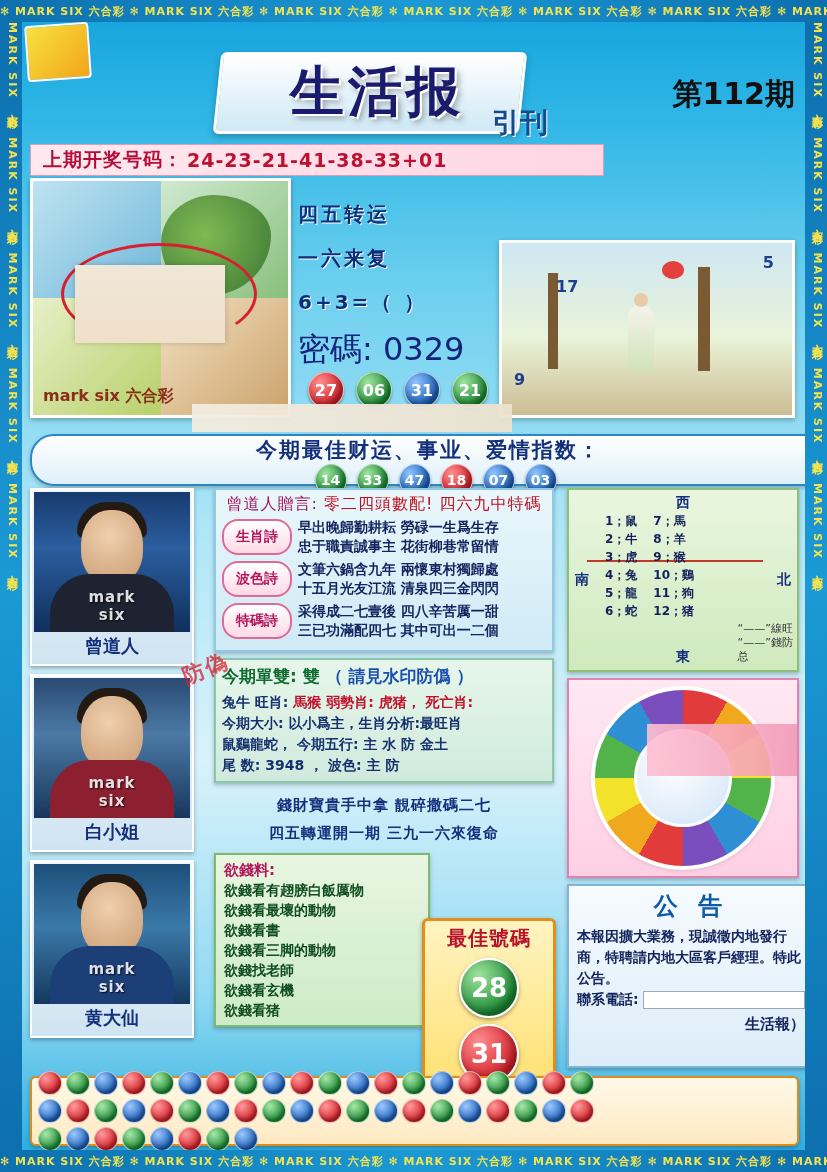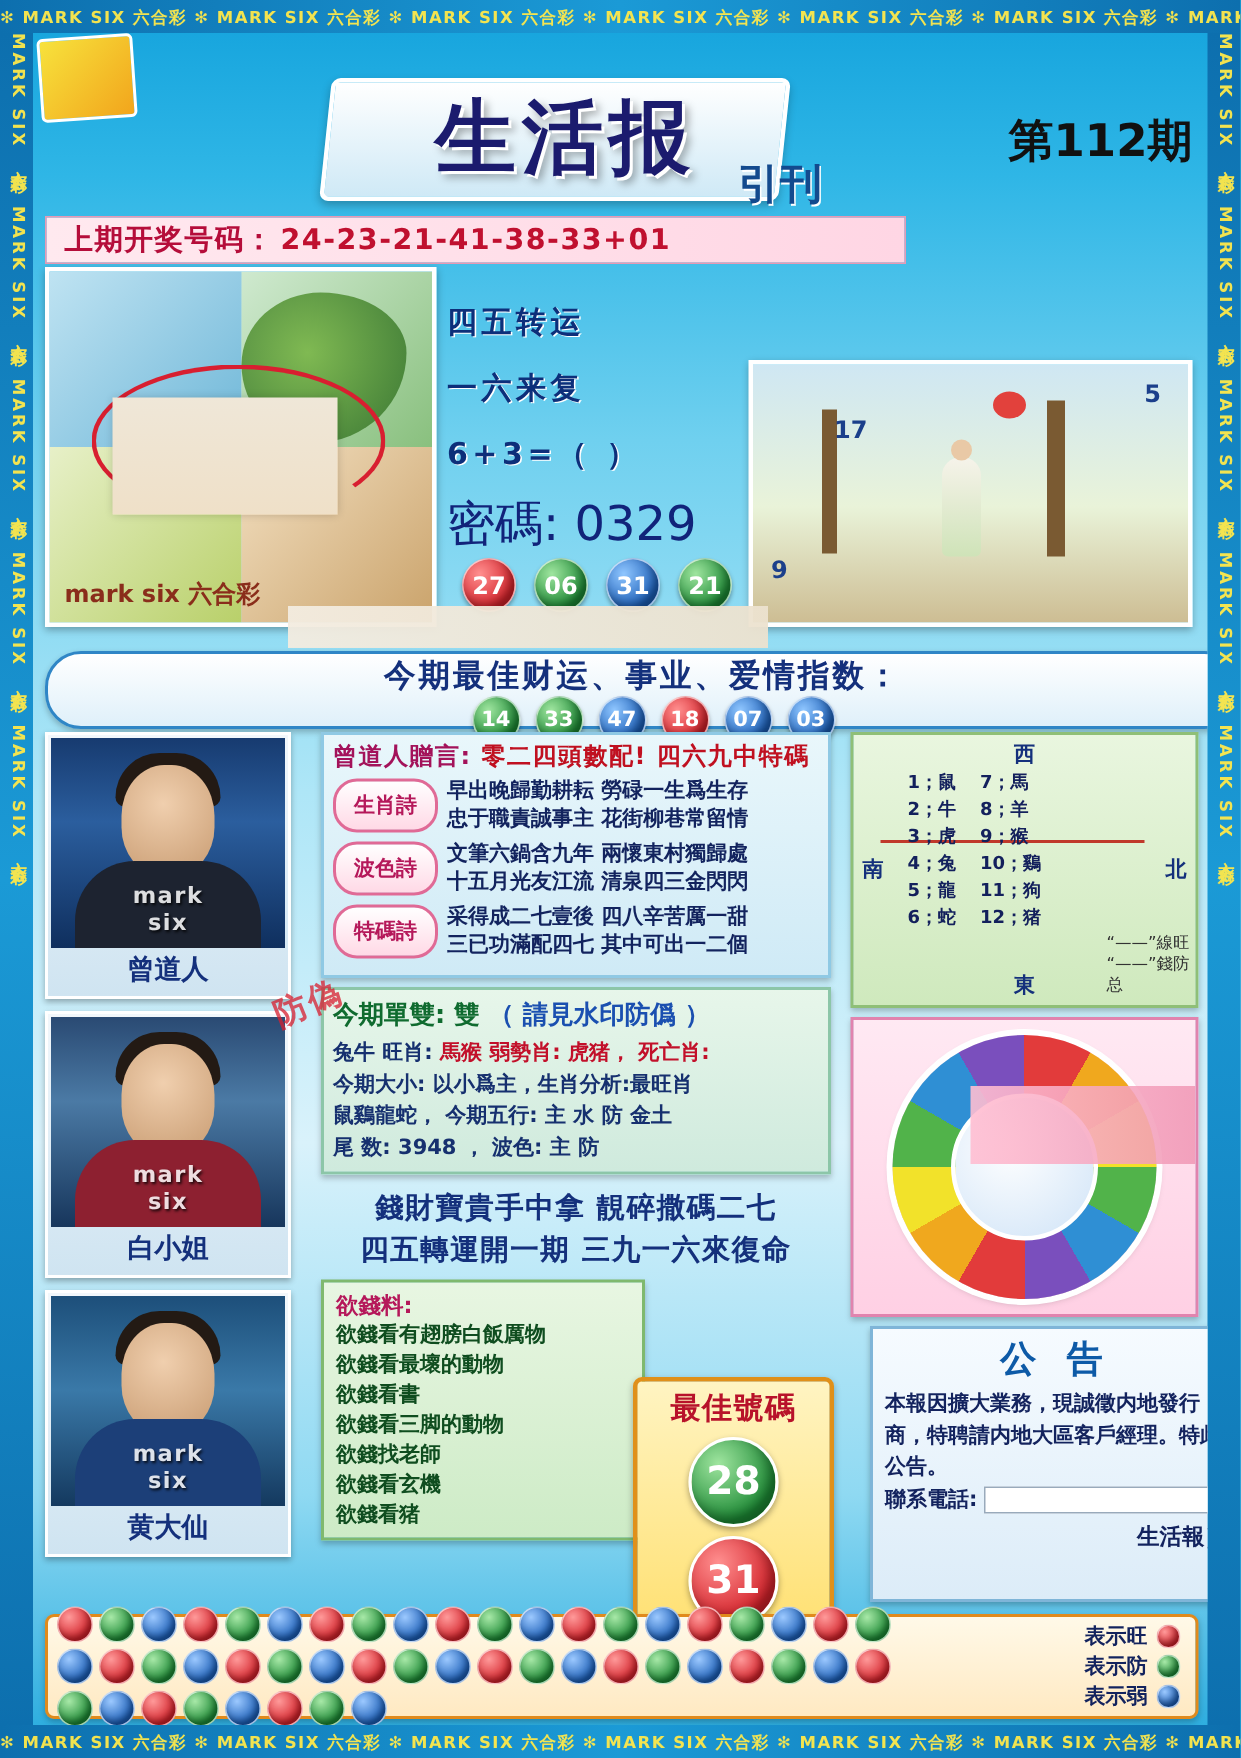--- a/index.html
+++ b/index.html
@@ -232,22 +232,22 @@
   
   .mid{position:absolute;left:184px;top:0;width:340px;}
   .poem-box{
     position:relative;
     background:linear-gradient(180deg,#e9f7fb,#cfeaf6);
     border:2px solid #8fc9e4;
     padding:4px 6px 6px 6px;
     box-shadow:0 2px 4px rgba(0,0,0,.25);
   }
   .poem-head{
-    font-size:16px;font-weight:bold;color:#a3125a;
-    letter-spacing:1px;margin-bottom:3px;
+    font-size:16px;font-weight:normal;color:#a3125a;
+    letter-spacing:1px;margin-bottom:3px;text-align:center;
   }
   .poem-head em{font-style:normal;color:#c01020;}
   .poem-row{display:flex;align-items:center;margin-bottom:4px;}
   .tag{
     flex:0 0 auto;width:66px;height:32px;margin-right:6px;
     background:linear-gradient(180deg,#ffffff,#ffd9e6);
     border:2px solid #e06a96;border-radius:16px;
     display:flex;align-items:center;justify-content:center;
     font-size:14px;font-weight:bold;color:#b5185a;
   }
@@ -265,21 +265,21 @@
   .single-line{font-size:14px;font-weight:bold;color:#16306f;line-height:21px;}
   .single-line .hot{color:#c2102a;}
   .stamp{
     position:absolute;left:-34px;top:-6px;
     font-size:22px;font-weight:bold;color:#d81f30;opacity:.75;
     transform:rotate(-22deg);
     letter-spacing:2px;
   }
   .slogan{
     margin-top:8px;text-align:center;
-    font-size:19px;font-weight:bold;color:#14307c;line-height:28px;
+    font-size:15px;font-weight:bold;color:#14307c;line-height:28px;
     letter-spacing:1px;
   }
   .money-box{
     margin-top:6px;width:196px;
     background:linear-gradient(180deg,#e8f6e2,#cdebc6);
     border:2px solid #7fb96e;
     padding:5px 8px;
     font-size:14px;font-weight:bold;color:#0f4d1f;line-height:20px;
     box-shadow:0 2px 4px rgba(0,0,0,.25);
   }
@@ -352,21 +352,20 @@
     position:absolute;right:0;top:44px;width:150px;height:52px;
     background:linear-gradient(90deg,rgba(255,190,210,.9),rgba(240,150,180,.85));
   }
   .notice{
     margin-top:6px;width:228px;height:172px;
     background:linear-gradient(180deg,#f6fbff,#dcecf8);
     border:2px solid #7fb5d8;
     box-shadow:0 2px 4px rgba(0,0,0,.25);
     padding:4px 8px;
     position:relative;
-    margin-left:13px;
   }
   .notice-title{
     text-align:center;font-size:24px;font-weight:bold;color:#0d5aa7;
     letter-spacing:6px;margin-bottom:4px;
   }
   .notice-body{font-size:14px;color:#13235e;line-height:21px;font-weight:bold;}
   .notice-phone{
     margin-top:2px;font-size:14px;font-weight:bold;color:#13235e;
     display:flex;align-items:center;gap:4px;
   }
@@ -696,30 +695,16 @@
         <div class="mini red"></div>
         <div class="mini green"></div>
         <div class="mini blue"></div>
         <div class="mini red"></div>
         <div class="mini green"></div>
         <div class="mini blue"></div>
         <div class="mini red"></div>
         <div class="mini green"></div>
         <div class="mini blue"></div>
       </div>
-      <div class="legend">
-        <div class="legend-row">
-          <span>表示旺</span>
-          <span class="mini red"></span>
-        </div>
-        <div class="legend-row">
-          <span>表示防</span>
-          <span class="mini green"></span>
-        </div>
-        <div class="legend-row">
-          <span>表示弱</span>
-          <span class="mini blue"></span>
-        </div>
-      </div>
     </div>
 
   </div>
 </div>
 
 </body></html>

